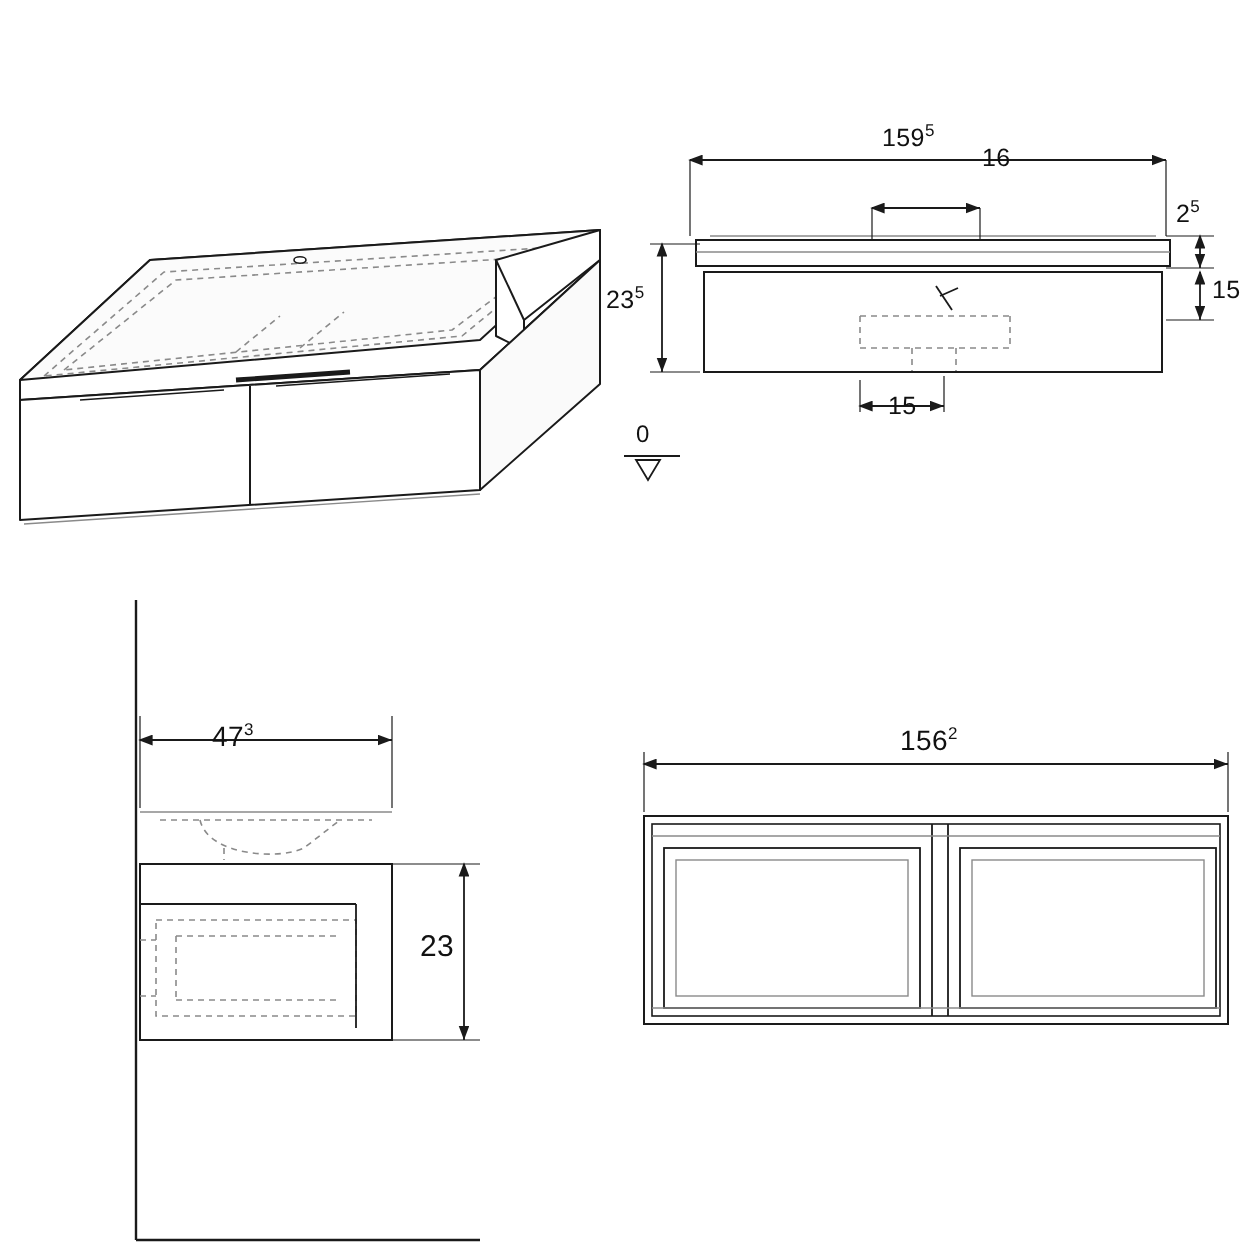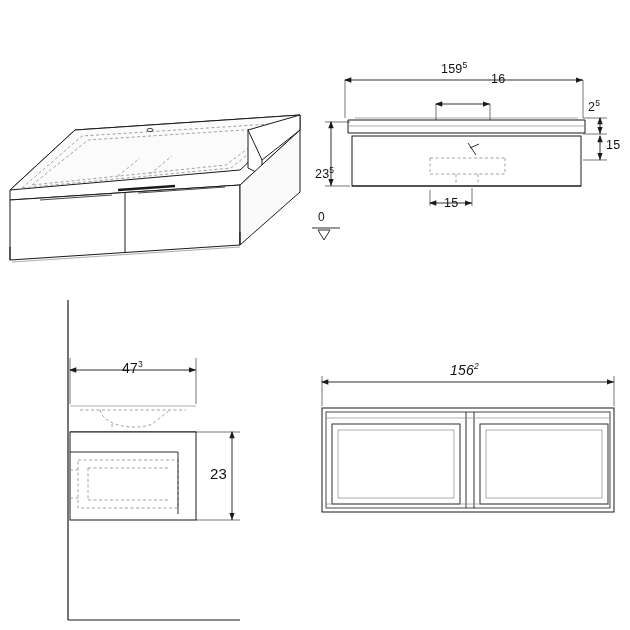--- a/index.html
+++ b/index.html
@@ -227,45 +227,45 @@
   </svg>
 
   <div class="dim-label" style="left:441px; top:62px;">
     <span>159</span><sup>5</sup>
   </div>
 
   <div class="dim-label" style="left:462px; top:72px;margin-left:29px;">
     <span>16</span>
   </div>
 
-  <div class="dim-label" style="left:315px; top:143px;margin-top:24px;">
+  <div class="dim-label" style="left:303px; top:143px;">
     <span>23</span><sup>5</sup>
   </div>
 
   <div class="dim-label" style="left:588px; top:100px;">
     <span>2</span><sup>5</sup>
   </div>
 
   <div class="dim-label" style="left:606px; top:138px;">
     <span>15</span>
   </div>
 
   <div class="dim-label" style="left:444px; top:196px;">
     <span>15</span>
   </div>
 
   <div class="zero-label" style="left:318px; top:210px;">
     <span>0</span>
   </div>
 
-  <div class="dim-label" style="left:106px; top:360px; font-size:14px;margin-left:16px;">
+  <div class="dim-label" style="left:106px; top:360px; font-size:14px;">
     <span>47</span><sup>3</sup>
   </div>
 
   <div class="dim-label" style="left:210px; top:465px; font-size:15px;">
     <span>23</span>
   </div>
 
-  <div class="dim-label" style="left:450px; top:362px; font-size:14px;font-style:italic;">
+  <div class="dim-label" style="left:450px; top:362px; font-size:14px;">
     <span>156</span><sup>2</sup>
   </div>
 
 </div>
 
 </body></html>

